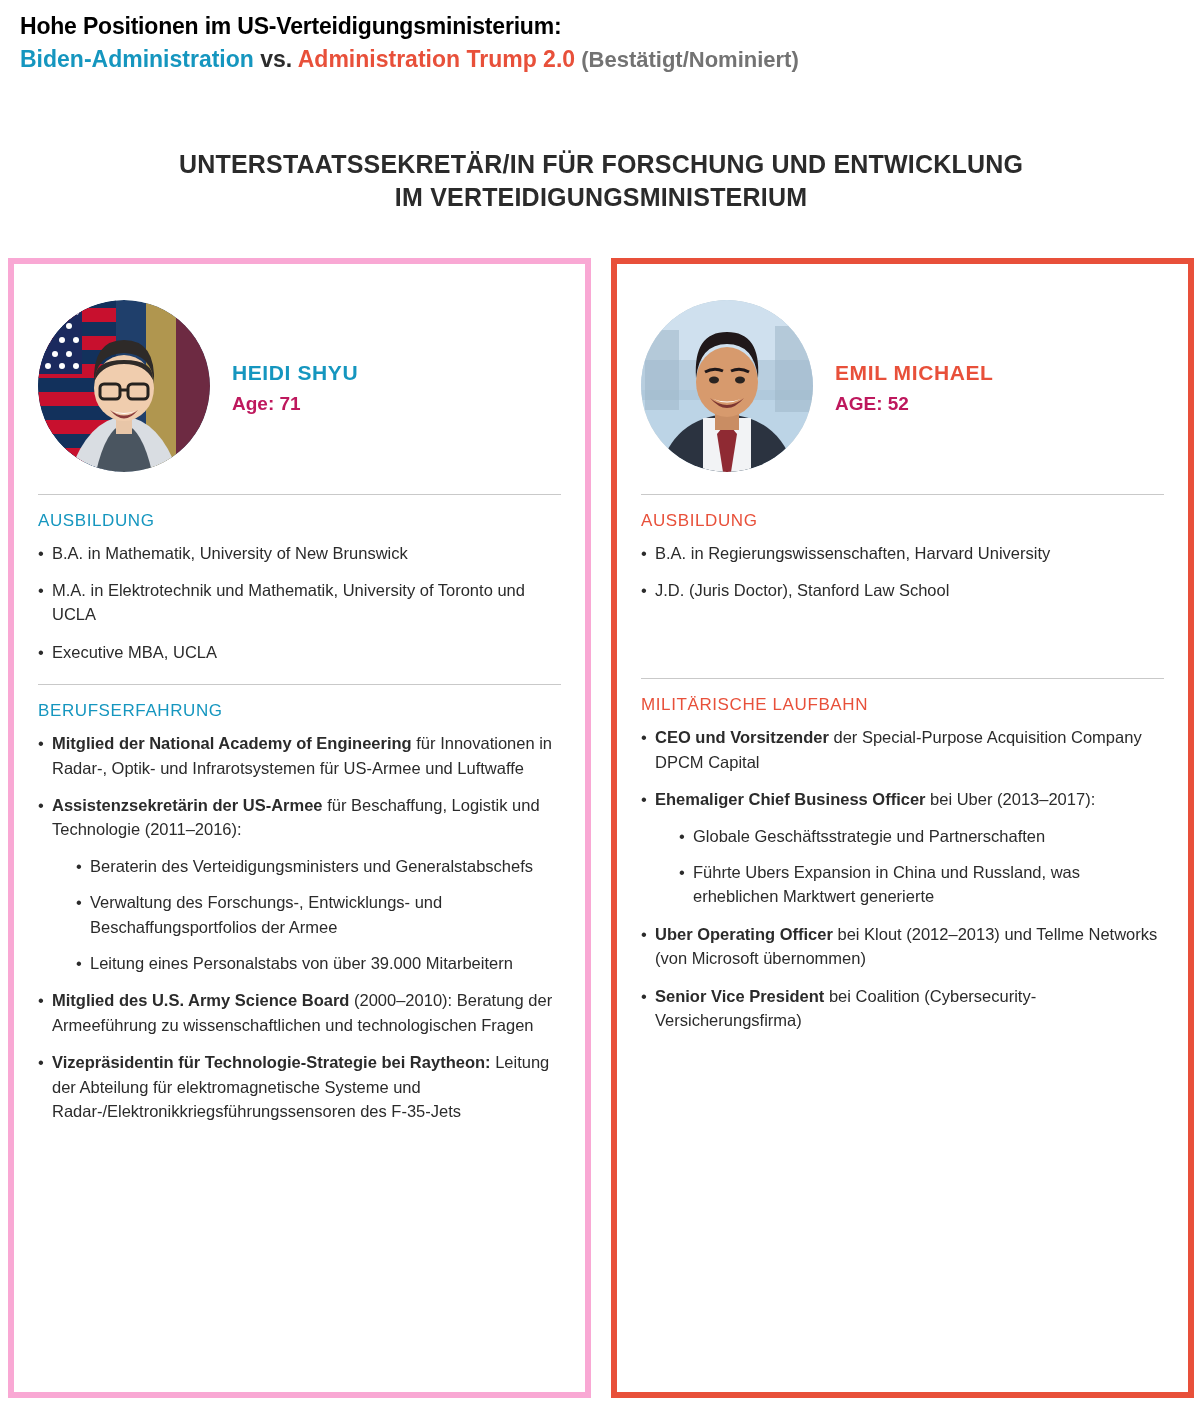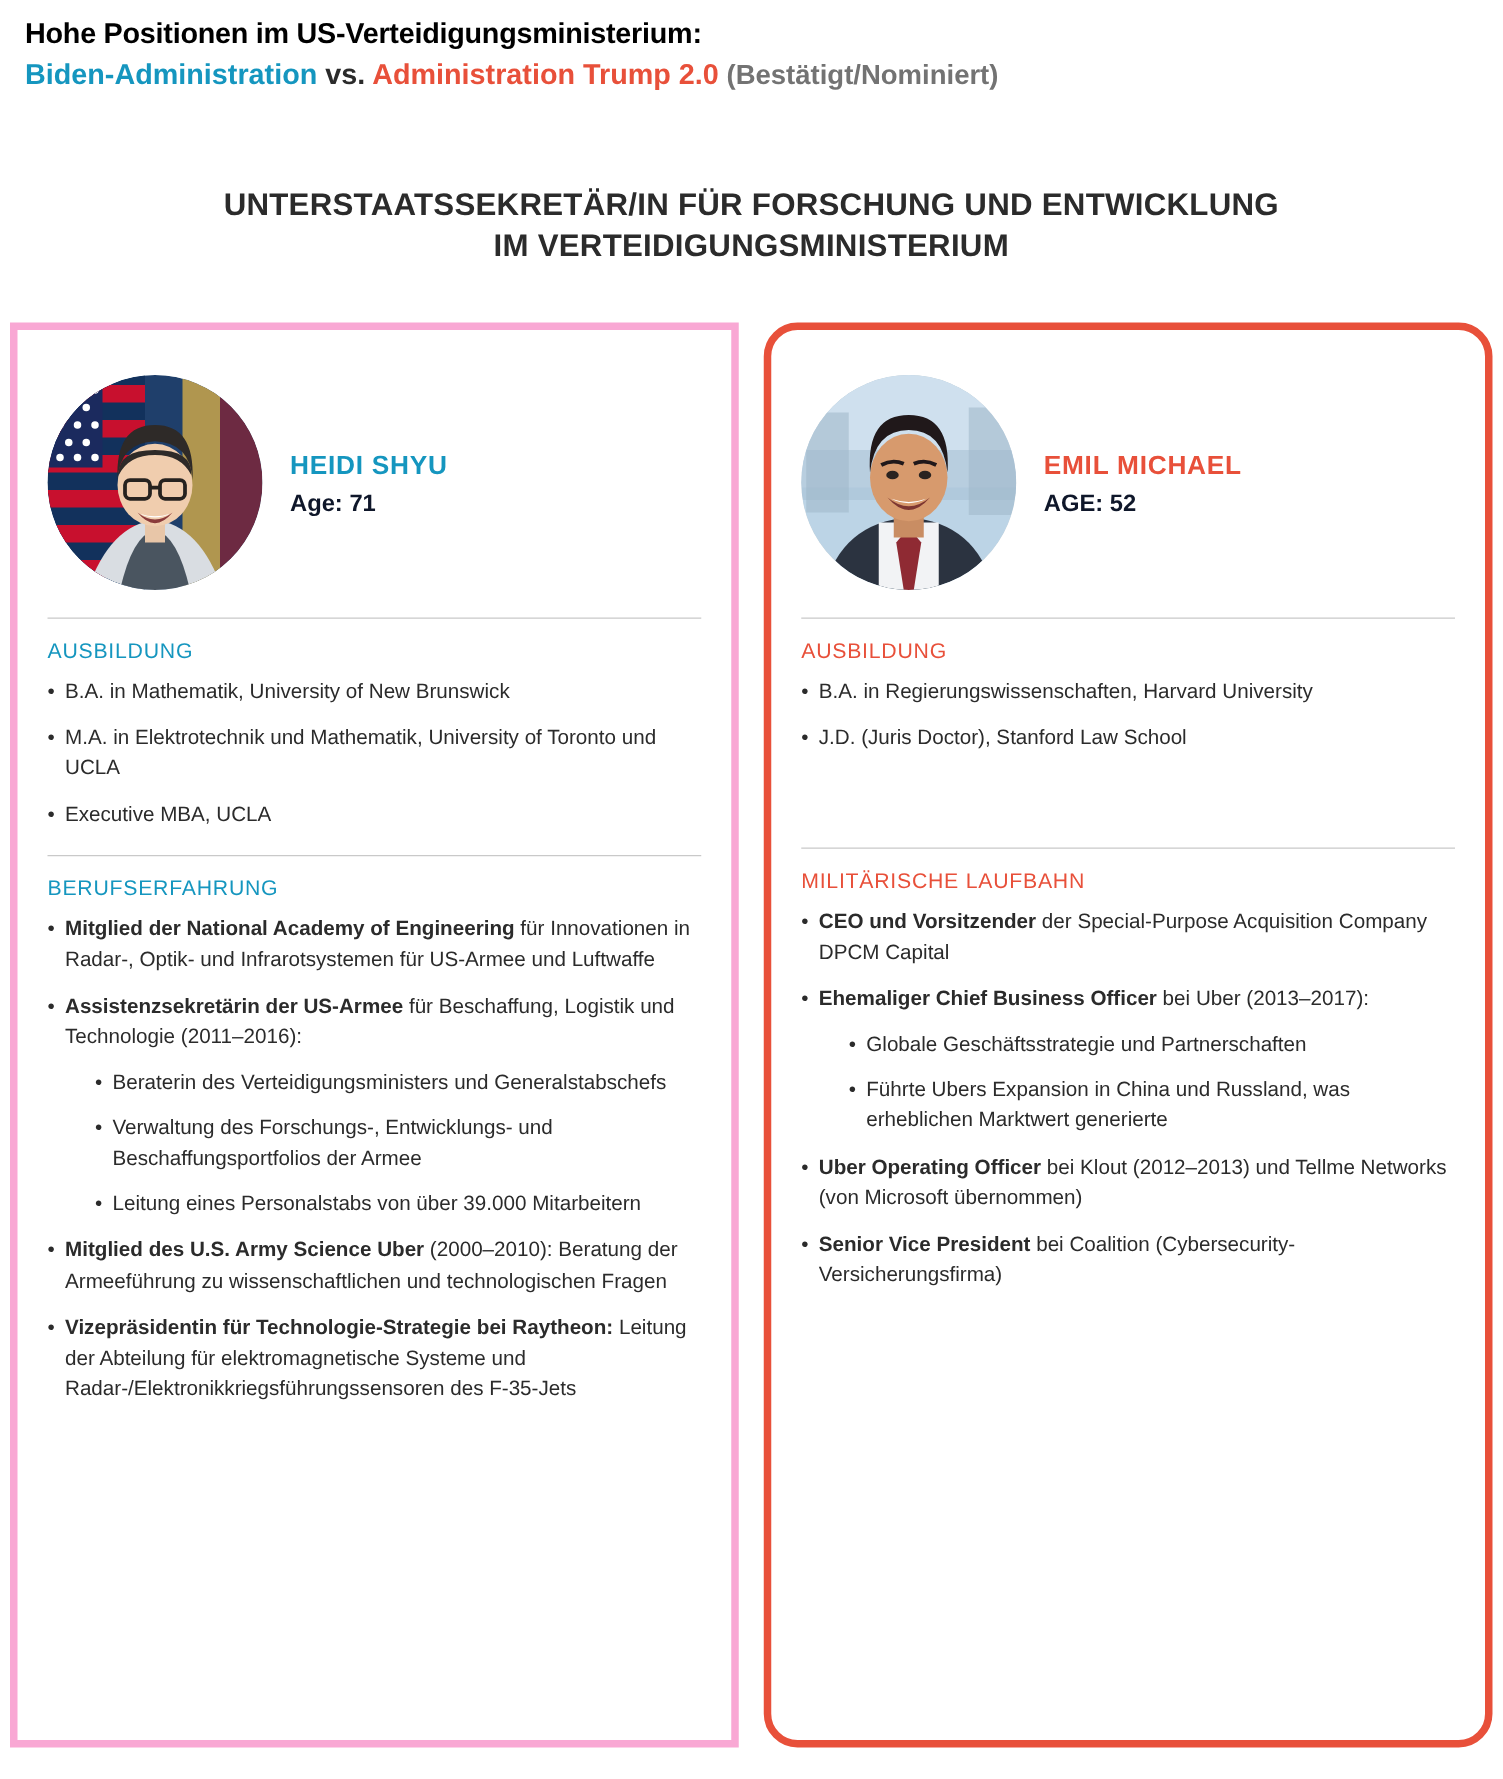--- a/index.html
+++ b/index.html
@@ -66,21 +66,21 @@
     padding: 0 8px 10px 8px;
     align-items: stretch;
   }
   .card {
     flex: 1 1 0;
     border: 6px solid #f9a8d4;
     background: #ffffff;
     padding: 22px 24px 26px 24px;
     min-height: 1140px;
   }
-  .card.red { border-color: #e8503a; border-radius: 27px; }
+  .card.red { border-color: #e8503a; }
 
   .person {
     display: flex;
     align-items: center;
     gap: 22px;
     padding: 14px 0 22px 0;
   }
   .avatar {
     width: 172px; height: 172px;
     border-radius: 50%;
@@ -94,21 +94,21 @@
     font-size: 21px;
     font-weight: bold;
     letter-spacing: 0.6px;
     color: #1596bf;
     text-transform: uppercase;
   }
   .card.red .person-name { color: #e8503a; }
   .person-age {
     font-size: 19px;
     font-weight: bold;
-    color: #0f172a;
+    color: #be185d;
     margin-top: 8px;
   }
 
   .rule {
     border: 0;
     border-top: 1px solid #c9c9c9;
     margin: 0 0 16px 0;
   }
 
   .sec-title {
@@ -255,21 +255,21 @@
         </li>
         <li>
           <b>Assistenzsekretärin der US-Armee</b><span> für Beschaffung, Logistik und Technologie (2011–2016):</span>
           <ul class="subbullets">
             <li>Beraterin des Verteidigungsministers und Generalstabschefs</li>
             <li>Verwaltung des Forschungs-, Entwicklungs- und Beschaffungsportfolios der Armee</li>
             <li>Leitung eines Personalstabs von über 39.000 Mitarbeitern</li>
           </ul>
         </li>
         <li>
-          <b>Mitglied des U.S. Army Science Uber</b><span> (2000–2010): Beratung der Armeeführung zu wissenschaftlichen und technologischen Fragen</span>
+          <b>Mitglied des U.S. Army Science Board</b><span> (2000–2010): Beratung der Armeeführung zu wissenschaftlichen und technologischen Fragen</span>
         </li>
         <li>
           <b>Vizepräsidentin für Technologie-Strategie bei Raytheon:</b><span> Leitung der Abteilung für elektromagnetische Systeme und Radar-/Elektronikkriegsführungssensoren des F-35-Jets</span>
         </li>
       </ul>
     </div>
 
     <div class="card red">
       <div class="person">
         <div class="avatar">

